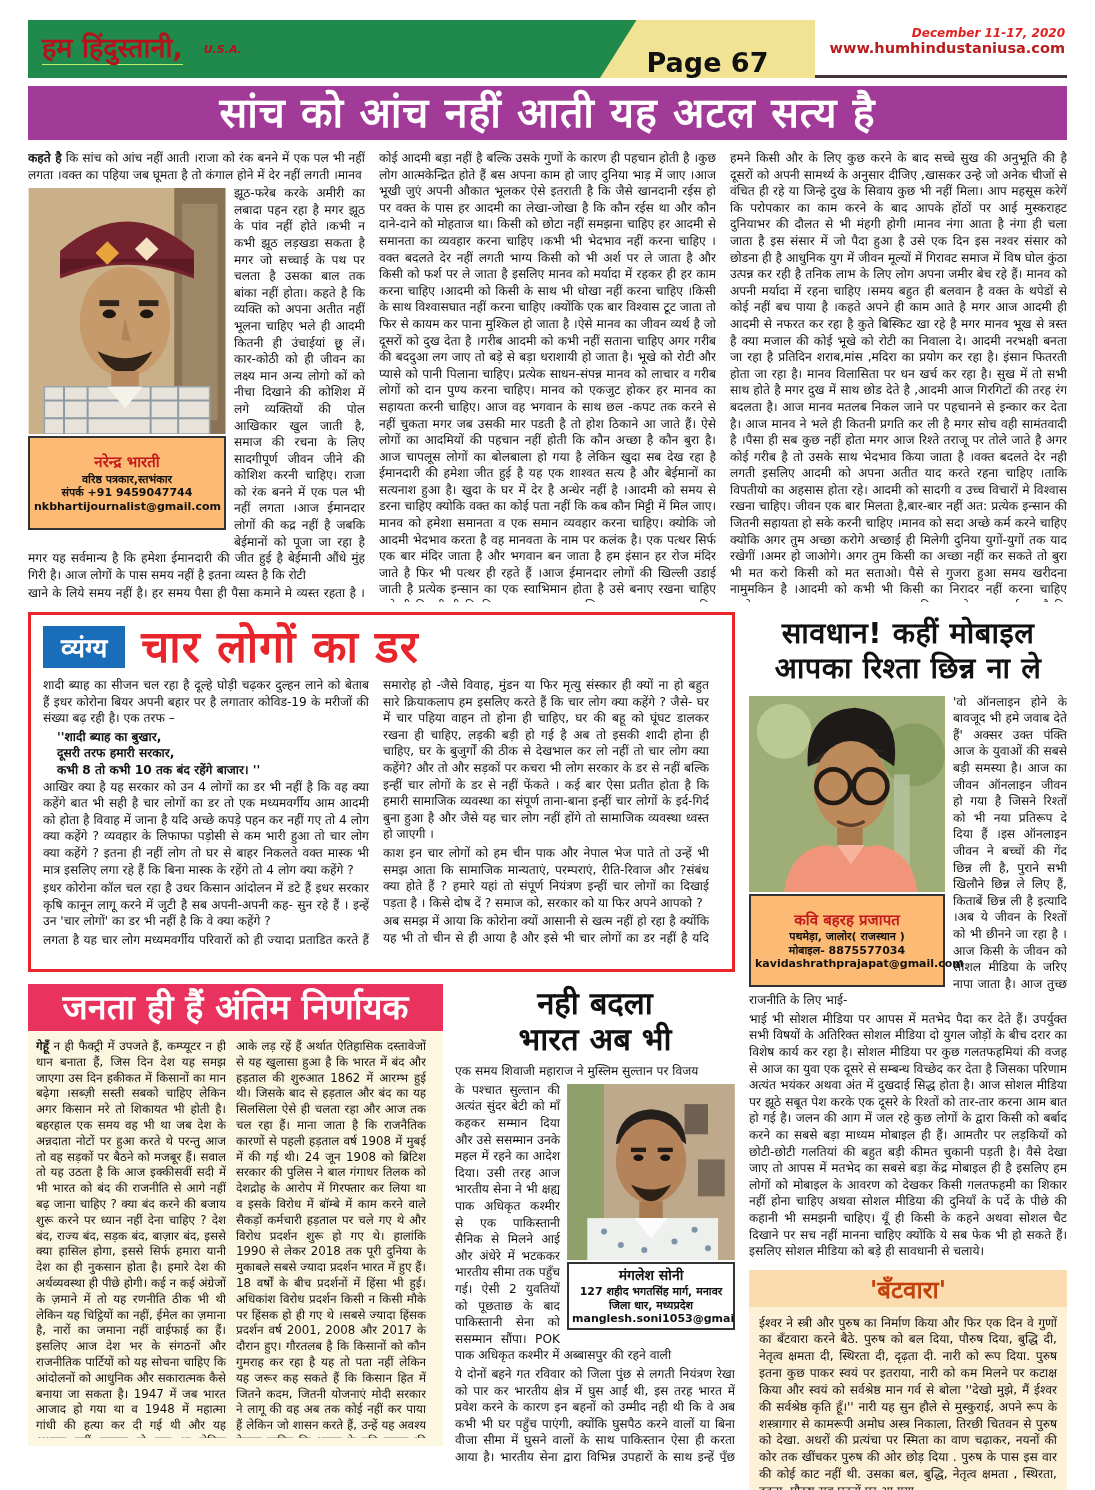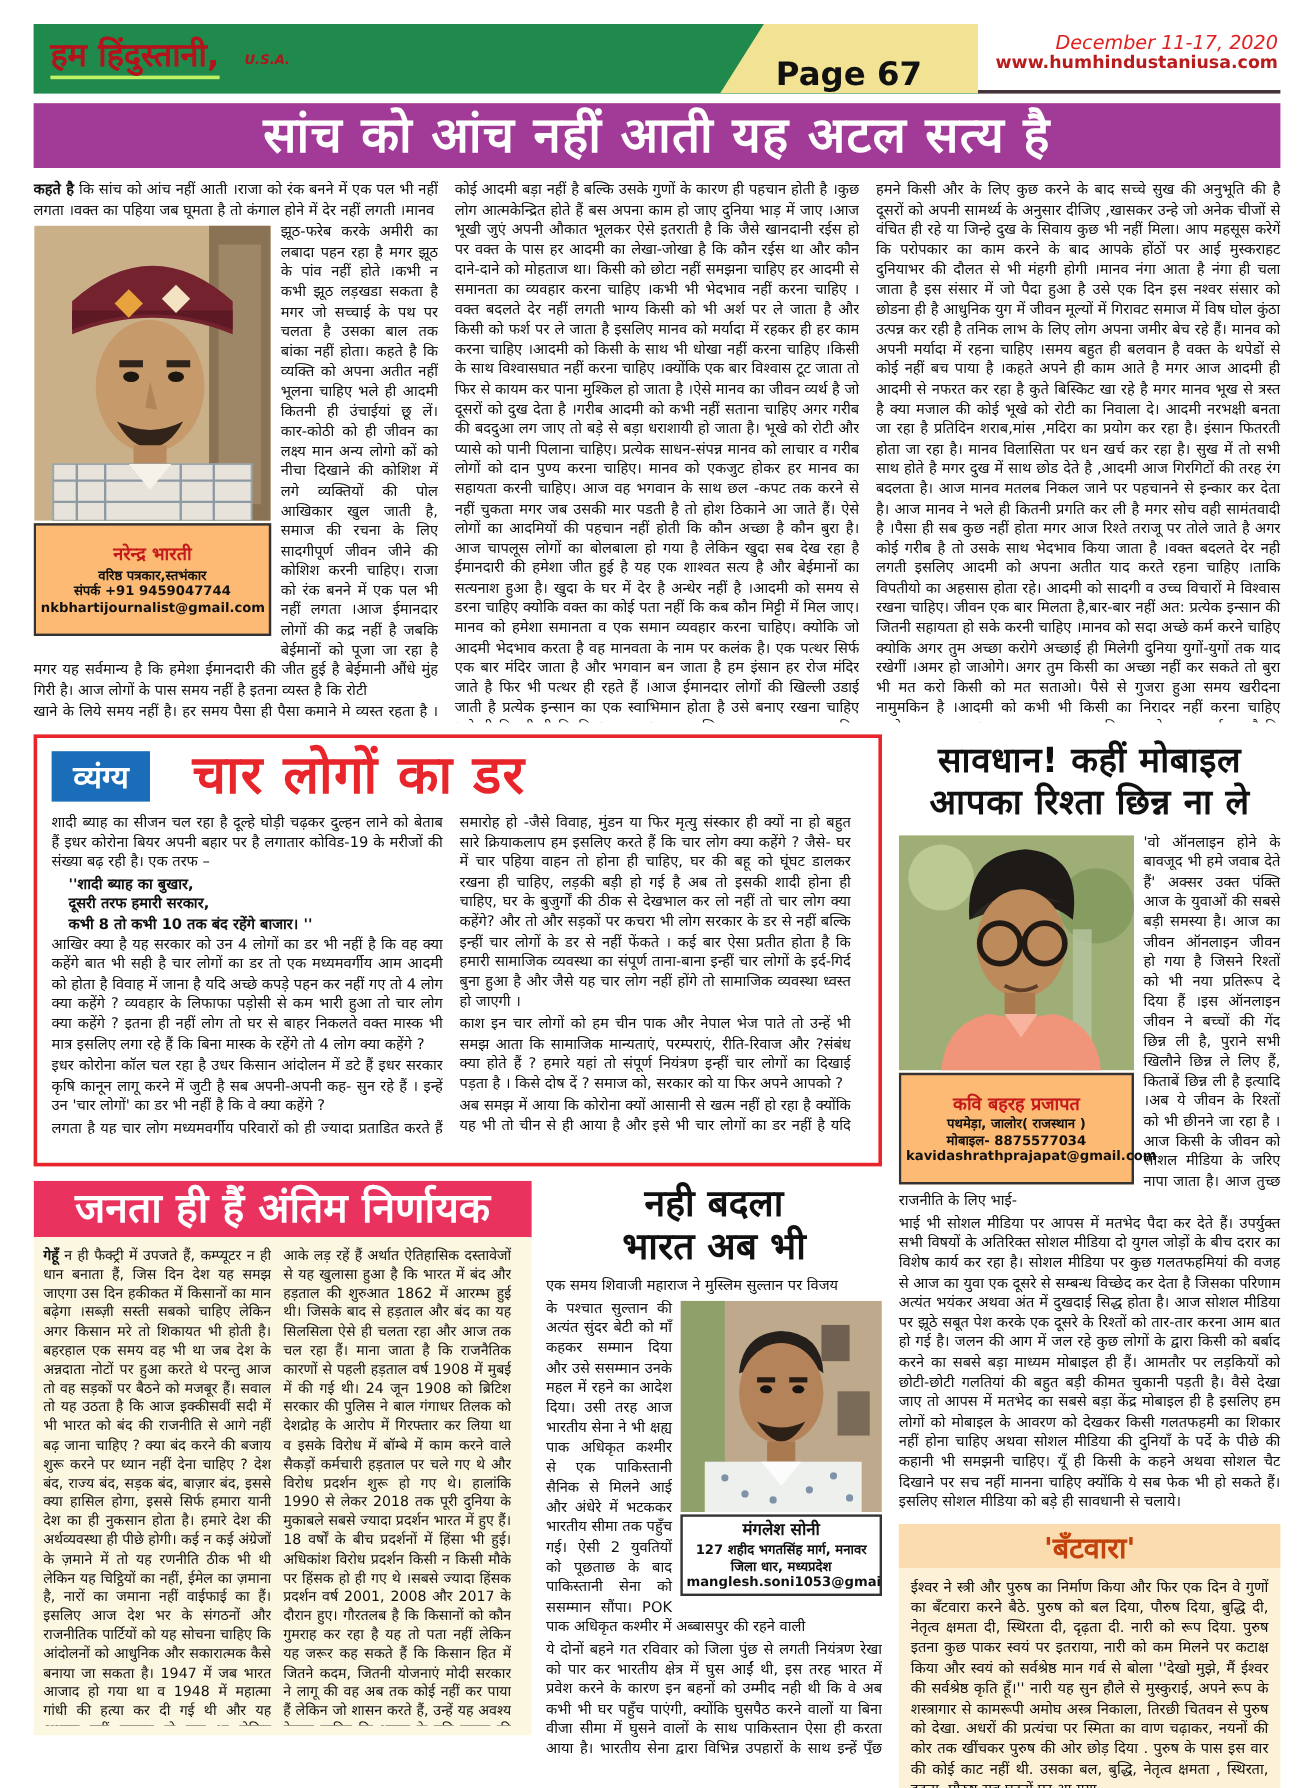--- a/index.html
+++ b/index.html
@@ -3,27 +3,27 @@
 <meta charset="utf-8">
 <style>
   html,body{margin:0;padding:0;background:#e8e8e8;}
   .page{width:1095px;height:1490px;background:#ffffff;margin:0 auto;position:relative;
         font-family:"DejaVu Sans","Liberation Sans",sans-serif;color:#111;overflow:hidden;box-sizing:border-box;
         padding:20px 28px 0 28px;}
   
   .masthead{display:flex;align-items:stretch;height:58px;}
   .mast-left{flex:1;background:#1f8a4c;display:flex;align-items:stretch;}
   .logo-wrap{flex:1;display:flex;align-items:center;padding-left:14px;}
-  .logo-main{font-size:27px;font-weight:bold;color:#b5121b;border-bottom:3px solid #bef264;padding-bottom:2px;line-height:1.1;}
+  .logo-main{font-size:27px;font-weight:bold;color:#b5121b;border-bottom:1px solid #bef264;padding-bottom:2px;line-height:1.1;}
   .logo-usa{font-size:11px;font-style:italic;font-weight:bold;color:#b5121b;margin-left:21px;}
   .page-badge{width:215px;background:#f2e394;clip-path:polygon(17% 0,100% 0,100% 100%,0 100%);
               display:flex;align-items:flex-end;justify-content:center;}
   .page-badge span{font-size:27px;font-weight:bold;color:#111;}
   .mast-right{width:252px;text-align:right;padding:6px 2px 4px 0;border-bottom:3px solid #44333a;box-sizing:border-box;}
-  .mast-date{color:#e01f1f;font-weight:normal;font-size:16px;font-style:italic;}
+  .mast-date{color:#e01f1f;font-weight:bold;font-size:12px;font-style:italic;}
   .mast-url{color:#b91c1c;font-weight:bold;font-size:14.5px;}
   
   .banner{background:#a23a98;color:#fff;text-align:center;font-weight:bold;font-size:41px;
           margin-top:8px;height:54px;line-height:54px;letter-spacing:1px;overflow:hidden;}
   
   .jt{text-align:justify;}
   .bodytxt{font-size:12.2px;line-height:1.36;}
   .capbox{border:2px solid #333;background:#fdba74;text-align:center;padding:14px 4px;margin-top:2px;}
   .capname{color:#c41a1d;font-weight:bold;font-size:15px;}
   .capline{font-weight:bold;font-size:11px;line-height:1.25;}
@@ -33,21 +33,21 @@
   .lead-photo{float:left;width:198px;margin:3px 8px 4px 0;}
   .lead-photo svg{display:block;width:198px;height:246px;}
   p.nb{margin:0 0 2px 0;}
   .leadword{font-weight:bold;}
   
   .grid2{display:flex;gap:14px;margin-top:10px;}
   .left-stack{width:707px;}
   .right-col{width:318px;}
   
   .vbox{border:3px solid #e8252a;box-sizing:border-box;height:360px;padding:8px 12px 4px 12px;overflow:hidden;}
-  .vhead{display:flex;align-items:center;gap:35px;margin:2px 0 8px 0;}
+  .vhead{display:flex;align-items:center;gap:16px;margin:2px 0 8px 0;}
   .vlabel{background:#1a6db8;color:#fff;font-weight:bold;font-size:26px;padding:3px 18px;}
   .vtitle{color:#e8252a;font-weight:bold;font-size:44px;line-height:1;letter-spacing:1px;}
   .vcols{display:flex;gap:14px;}
   .vcol{width:326px;overflow:hidden;height:268px;}
   .vquote{margin:0 0 0 14px;font-weight:bold;}
   
   .jb-row{display:flex;gap:12px;margin-top:12px;height:478px;overflow:hidden;}
   .janta{width:415px;}
   .janta-band{background:#e9335e;color:#fff;font-weight:bold;font-size:34px;text-align:center;
               height:47px;line-height:47px;overflow:hidden;}

